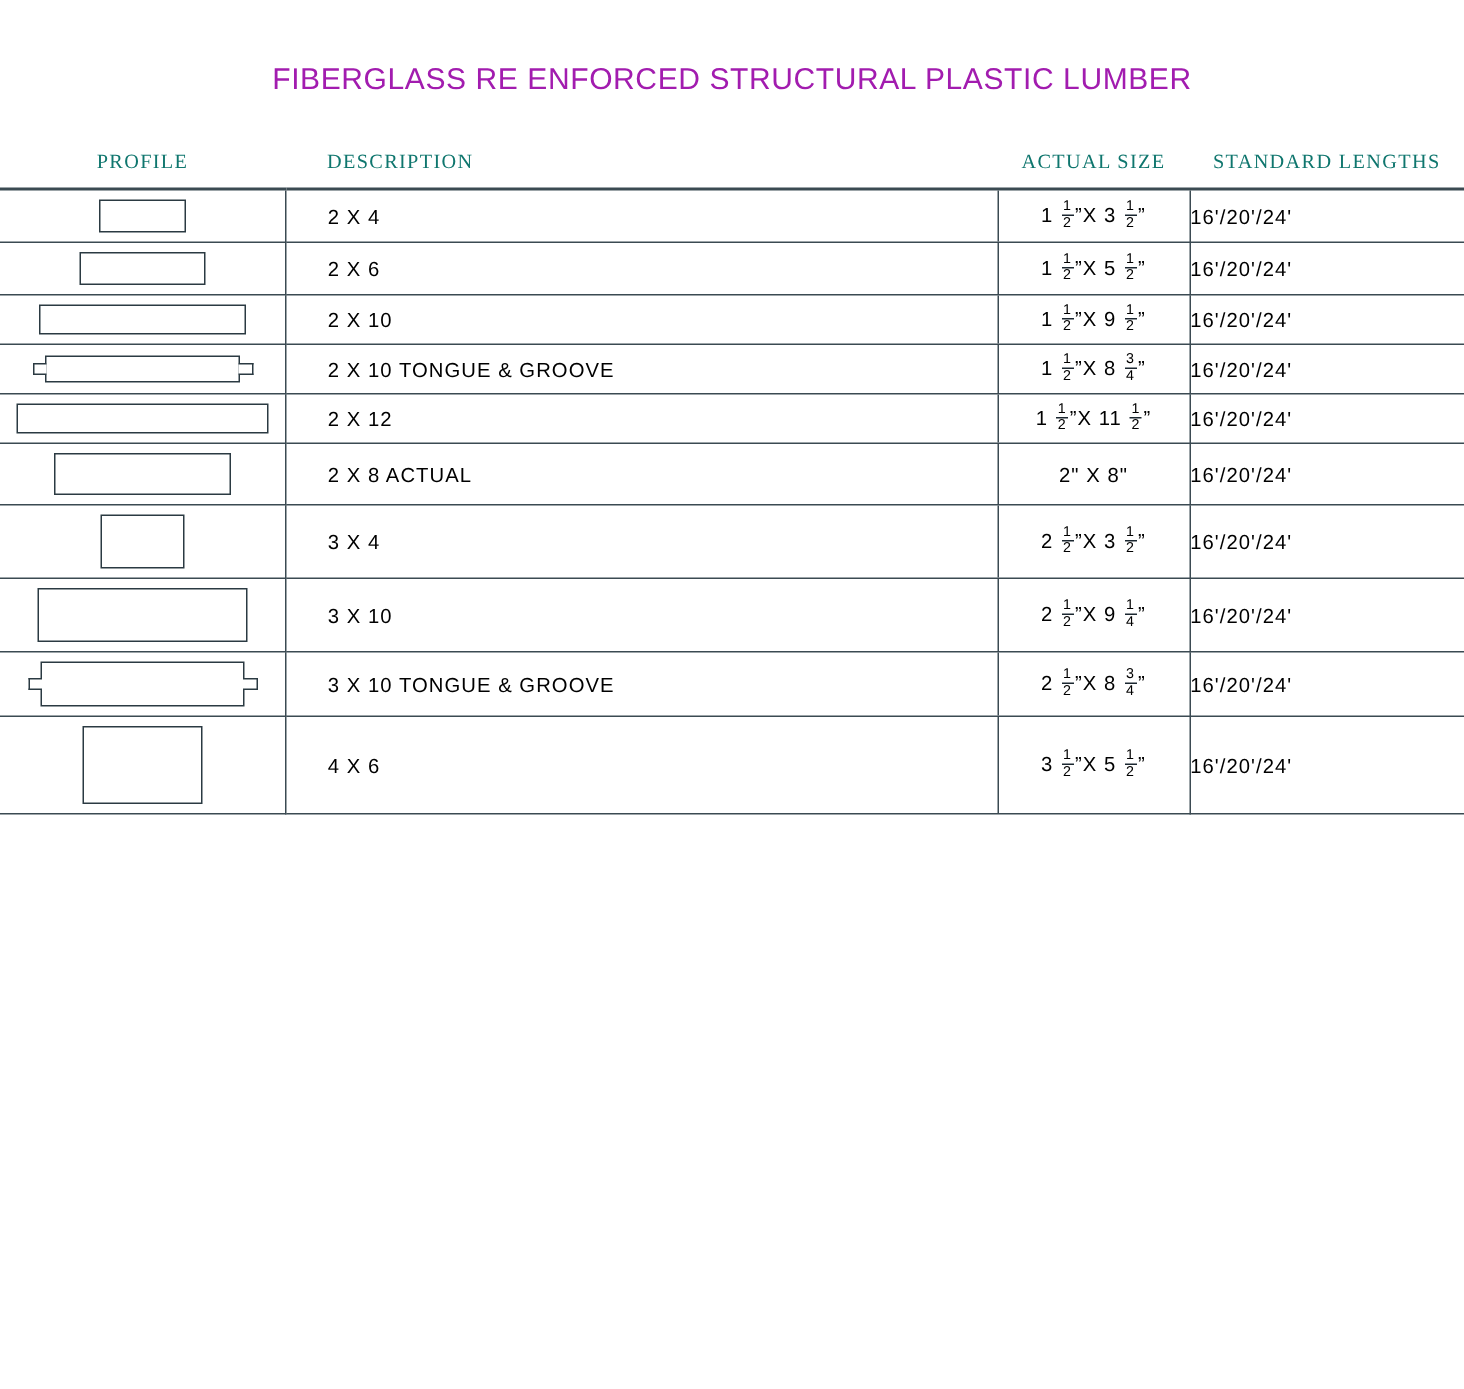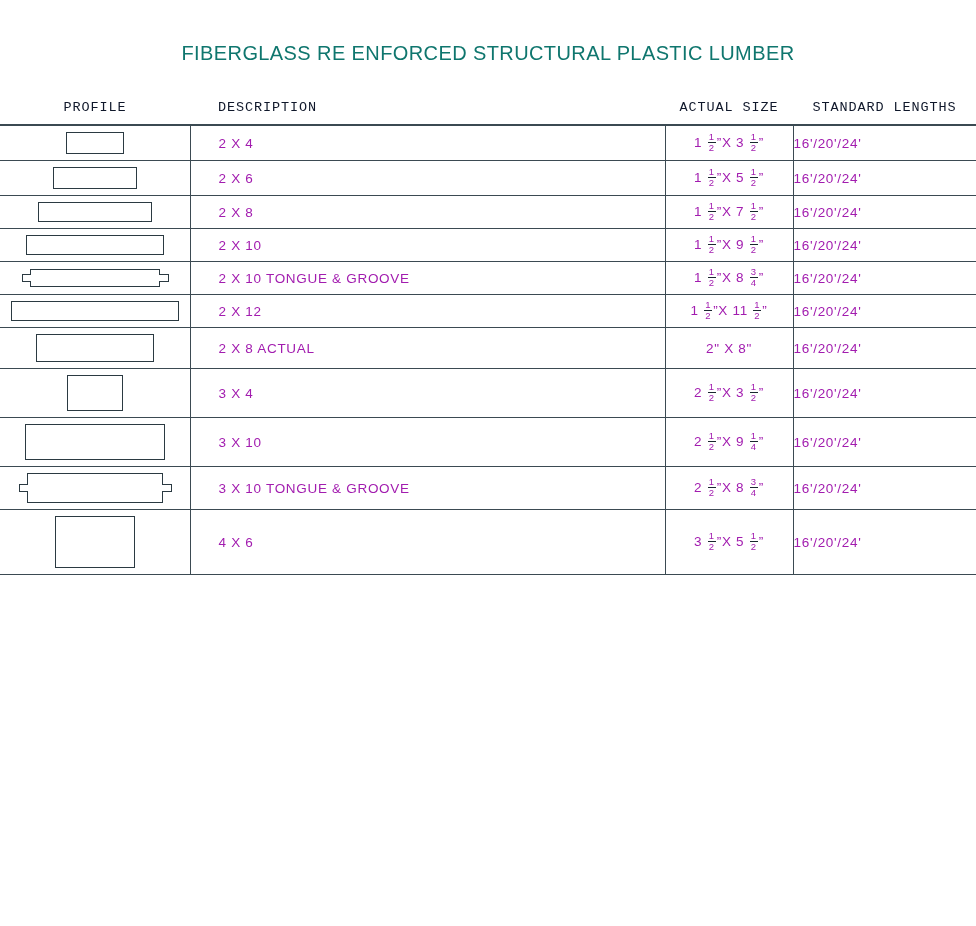--- a/index.html
+++ b/index.html
@@ -16,21 +16,21 @@
     overflow: hidden;
   }
   .sheet {
     position: relative;
     width: 976px;
     height: 926px;
     box-sizing: border-box;
   }
   .title {
     text-align: center;
-    color: #0f766e;
+    color: #a21caf;
     font-size: 20px;
     letter-spacing: 0.4px;
     padding-top: 42px;
     font-weight: 400;
     font-family: "Liberation Sans", sans-serif;
   }
   .table-wrap {
     position: absolute;
     left: 0;
     top: 100px;
@@ -43,41 +43,41 @@
   }
   table.lumber col.c-profile { width: 190px; }
   table.lumber col.c-desc    { width: 475px; }
   table.lumber col.c-actual  { width: 128px; }
   table.lumber col.c-len     { width: 183px; }
 
   thead th {
     font-weight: 400;
     font-size: 13.5px;
     letter-spacing: 0.9px;
-    color: #0f172a;
+    color: #0f766e;
     padding: 0 0 9px 0;
     border: none;
     text-align: center;
-    font-family: Liberation Mono, monospace;
+    font-family: Liberation Serif, serif;
   }
   thead th.h-profile { text-align: center; }
   thead th.h-desc { text-align: left; padding-left: 28px; }
 
   thead tr.head-row th {
     border-bottom: 2px solid #3b4a52;
   }
 
   tbody td {
     border-bottom: 1px solid #3b4a52;
     border-top: none;
     padding: 0;
     vertical-align: middle;
     font-size: 13.5px;
     letter-spacing: 0.7px;
-    color: #a21caf;
+    color: #000000;
     font-family: "Liberation Sans", sans-serif;
   }
   tbody td.c1 {
     border-right: 1px solid #3b4a52;
   }
   tbody td.c3 {
     border-left: 1px solid #3b4a52;
     border-right: 1px solid #3b4a52;
     text-align: center;
   }
@@ -188,30 +188,20 @@
                 <div class="prof" style="width: 84px; height: 22px;"></div>
               </div>
             </td>
             <td class="c2">2 X 6</td>
             <td class="c3"><span class="sz">1 <span class="frac"><span class="num">1</span><span class="den">2</span></span>”X 5 <span class="frac"><span class="num">1</span><span class="den">2</span></span>”</span></td>
             <td class="c4">16'/20'/24'</td>
           </tr>
           <tr>
             <td class="c1" style="height: 32px;">
               <div class="profile-cell" style="height: 32px;">
-                <div class="prof" style="width: 114px; height: 20px;"></div>
-              </div>
-            </td>
-            <td class="c2">2 X 8</td>
-            <td class="c3"><span class="sz">1 <span class="frac"><span class="num">1</span><span class="den">2</span></span>”X 7 <span class="frac"><span class="num">1</span><span class="den">2</span></span>”</span></td>
-            <td class="c4">16'/20'/24'</td>
-          </tr>
-          <tr>
-            <td class="c1" style="height: 32px;">
-              <div class="profile-cell" style="height: 32px;">
                 <div class="prof" style="width: 138px; height: 20px;"></div>
               </div>
             </td>
             <td class="c2">2 X 10</td>
             <td class="c3"><span class="sz">1 <span class="frac"><span class="num">1</span><span class="den">2</span></span>”X 9 <span class="frac"><span class="num">1</span><span class="den">2</span></span>”</span></td>
             <td class="c4">16'/20'/24'</td>
           </tr>
           <tr>
             <td class="c1" style="height: 32px;">
               <div class="profile-cell" style="height: 32px;">

